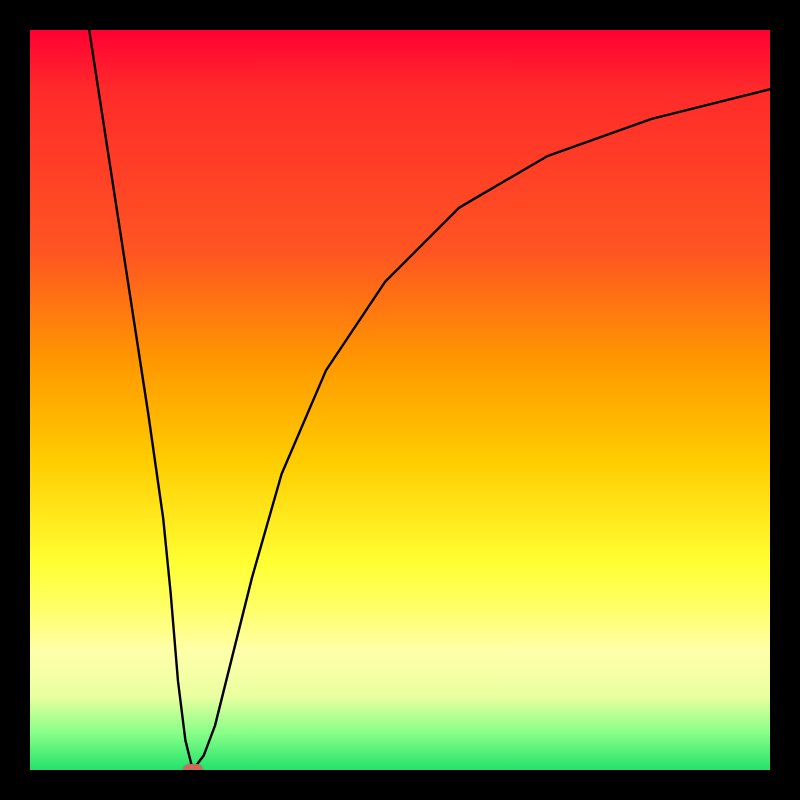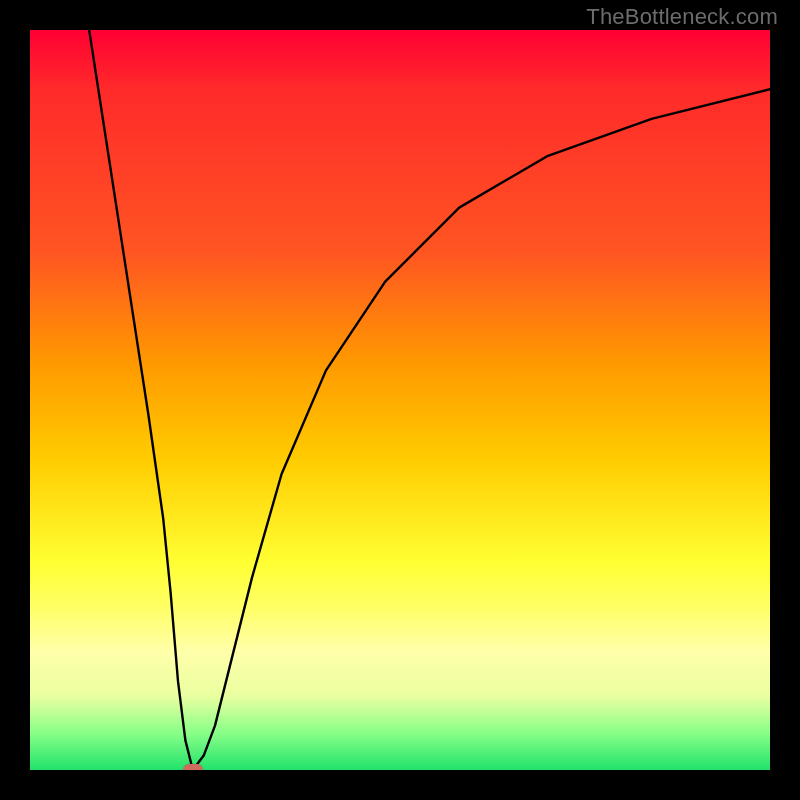--- a/index.html
+++ b/index.html
@@ -61,21 +61,20 @@
     font-weight: 500;
     letter-spacing: 0.2px;
     user-select: none;
   }
 </style>
 </head>
 <body>
 
 <div class="frame">
 
-  <div class="watermark">TheBottleneck.com</div>
 
   <div class="plot-area">
 
     <svg class="curve" viewBox="0 0 740 740" preserveAspectRatio="none">
       <path id="curve-path" fill="none" stroke="#000" stroke-width="2.4" stroke-linejoin="round" stroke-linecap="round" d="M59.2 0.0 L74.0 96.2 L88.8 192.4 L103.6 288.6 L118.4 384.8 L133.2 488.4 L140.6 562.4 L148.0 651.2 L155.4 710.4 L162.8 740.0 L173.9 725.2 L185.0 695.6 L199.8 636.4 L222.0 547.6 L251.6 444.0 L296.0 340.4 L355.2 251.6 L429.2 177.6 L518.0 125.8 L621.6 88.8 L740.0 59.2"></path>
     </svg>
 
     <div id="marker" class="marker" style="width: 20px; height: 12px; left: 152.8px; top: 734px; background: rgb(204, 107, 94);"></div>
 
   </div>

